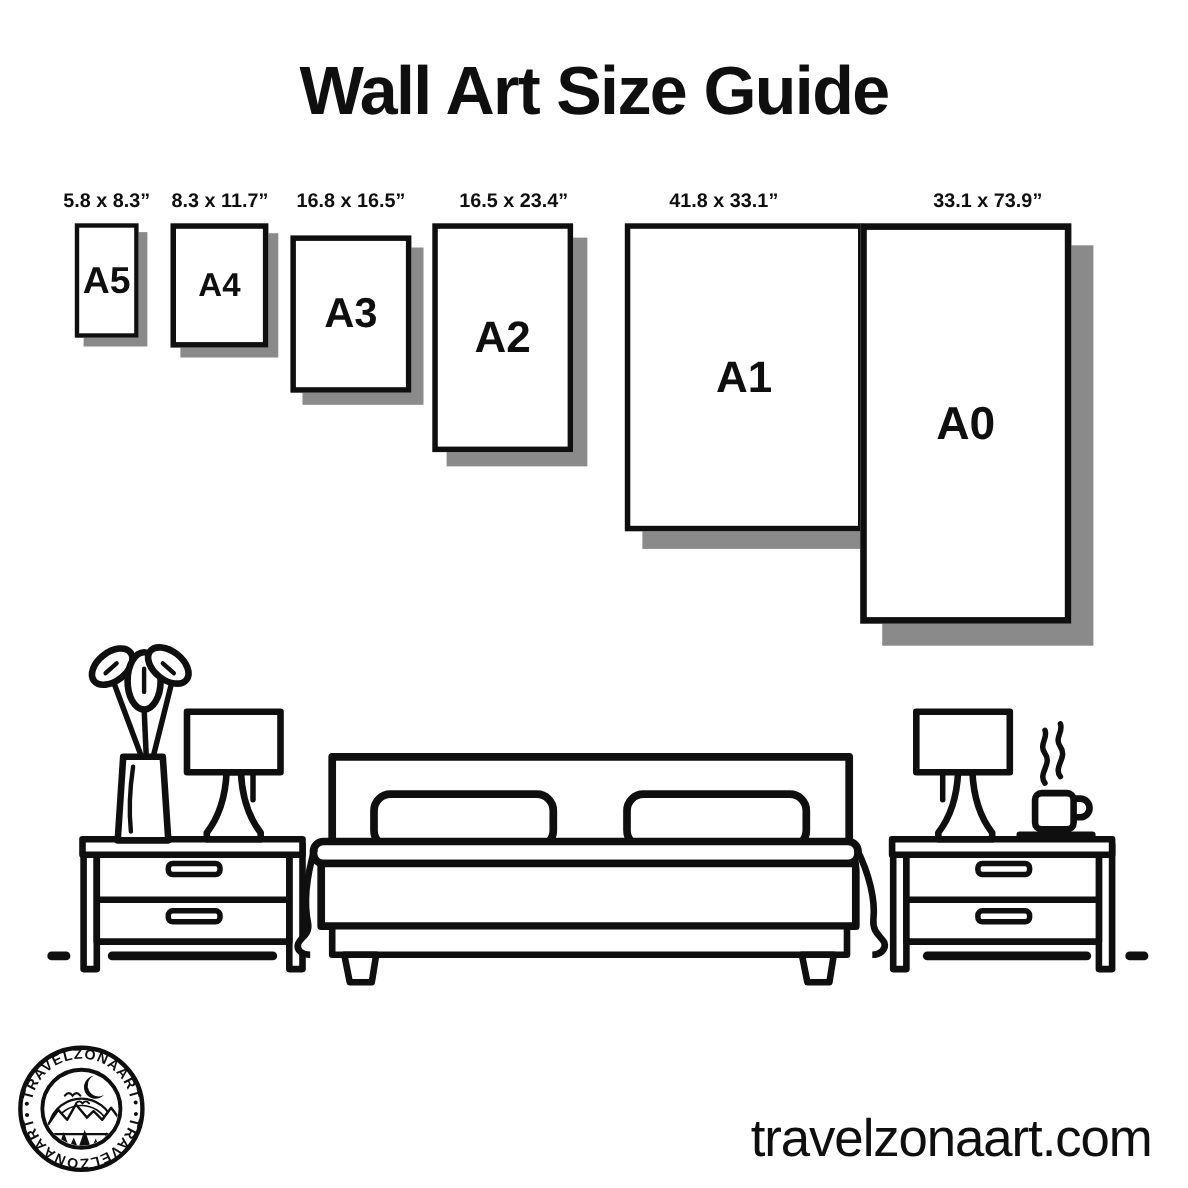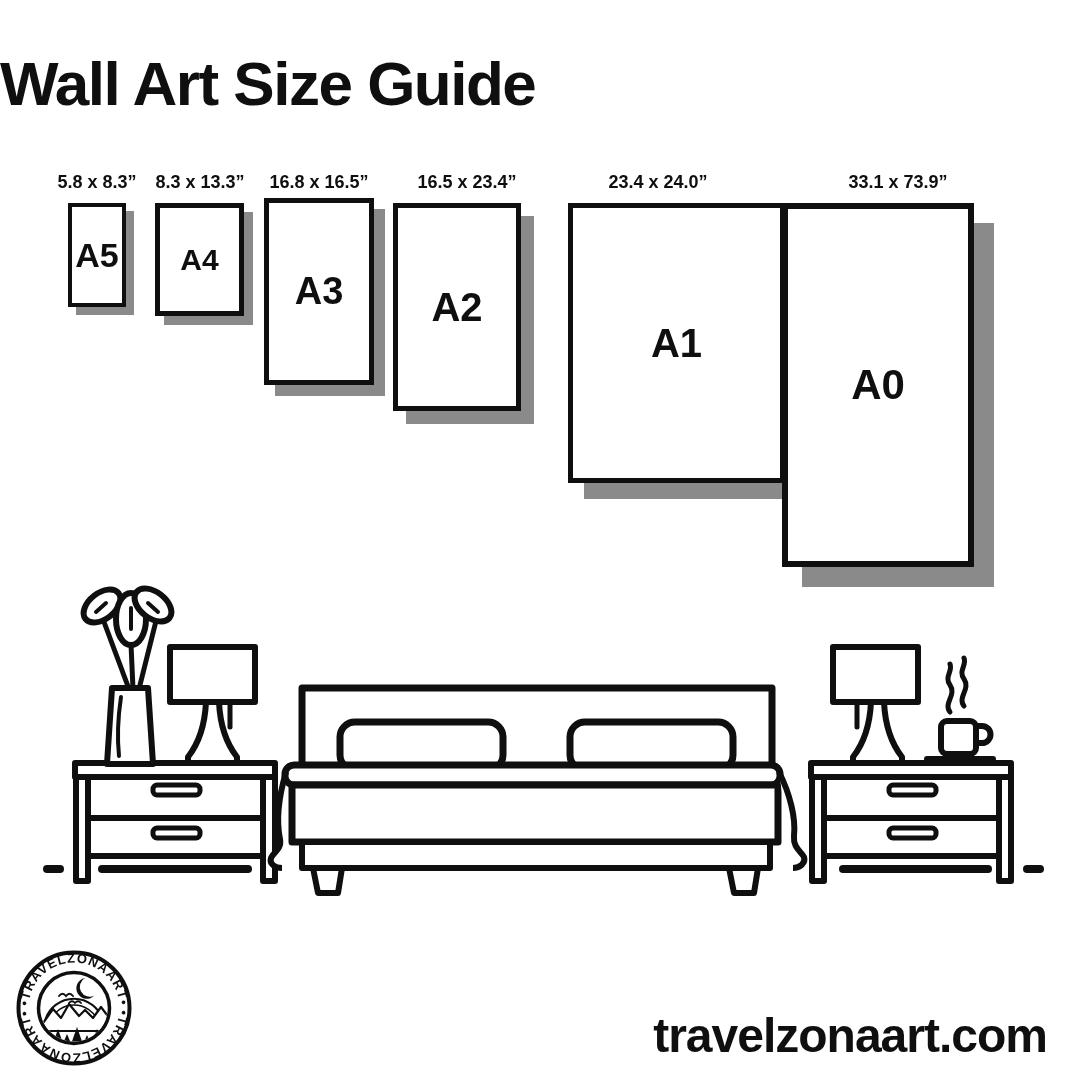--- a/index.html
+++ b/index.html
@@ -7,82 +7,82 @@
     --shadow:#8a8a8a;
     --background:#ffffff;
   }
   *{box-sizing:border-box;margin:0;padding:0}
   html,body{width:1080px;height:1080px}
   body{background:var(--background);font-family:"Liberation Sans",sans-serif;color:var(--ink);overflow:hidden}
   .page{position:relative;width:1080px;height:1080px;background:var(--background)}
 
   .title{
     position:absolute;left:0;right:0;top:48px;
-    font-size:62px;font-weight:800;letter-spacing:-1.5px;color:var(--ink);
+    text-align:center;font-size:62px;font-weight:800;letter-spacing:-1.5px;color:var(--ink);
   }
 
   .dims{
     position:absolute;top:172px;width:200px;text-align:center;
     font-size:18px;font-weight:700;letter-spacing:0;color:var(--ink);white-space:nowrap;
   }
   .sheet{
     position:absolute;background:#fff;border:5px solid var(--ink);
     display:flex;align-items:center;justify-content:center;font-weight:700;color:var(--ink);
   }
   .p0 .dims{left:-3px}  .p0 .sheet{left:68px;top:203px;width:58px;height:104px;border-width:4px;box-shadow:8px 8px 0 var(--shadow);font-size:34px}
   .p1 .dims{left:100px} .p1 .sheet{left:155px;top:203px;width:89px;height:113px;box-shadow:9px 9px 0 var(--shadow);font-size:30px}
-  .p2 .dims{left:219px} .p2 .sheet{left:264px;top:198px;width:110px;height:187px;box-shadow:11px 11px 0 var(--shadow);font-size:38px}
+  .p2 .dims{left:219px} .p2 .sheet{left:264px;top:214px;width:110px;height:143px;box-shadow:11px 11px 0 var(--shadow);font-size:38px}
   .p3 .dims{left:367px} .p3 .sheet{left:393px;top:203px;width:128px;height:208px;box-shadow:13px 13px 0 var(--shadow);font-size:40px}
   .p4 .dims{left:558px} .p4 .sheet{left:568px;top:203px;width:217px;height:280px;box-shadow:16px 16px 0 var(--shadow);font-size:40px}
   .p5 .dims{left:798px} .p5 .sheet{left:782px;top:203px;width:192px;height:364px;border-width:6px;box-shadow:20px 20px 0 var(--shadow);font-size:42px}
 
   .scene{position:absolute;left:40px;top:585px;width:1010px;height:315px}
   .scene *{vector-effect:none}
 
   .logo{position:absolute;left:15px;top:949px;width:118px;height:118px}
   .logo text{font-family:"Liberation Sans",sans-serif;font-weight:bold;fill:var(--ink)}
 
   .website{
     position:absolute;right:33px;top:1008px;
-    font-size:48px;font-weight:700;letter-spacing:-1px;color:var(--ink);white-space:nowrap;
+    font-size:48px;font-weight:400;letter-spacing:-1px;color:var(--ink);white-space:nowrap;
   }
 </style>
 </head>
 <body>
 
 <div class="page">
 
   <div class="title">Wall Art Size Guide</div>
 
   <div class="poster p0">
     <div class="dims">5.8 x 8.3”</div>
     <div class="sheet">
       <span class="letter">A5</span>
     </div>
   </div>
   <div class="poster p1">
-    <div class="dims">8.3 x 13.3”</div>
+    <div class="dims">8.3 x 11.7”</div>
     <div class="sheet">
       <span class="letter">A4</span>
     </div>
   </div>
   <div class="poster p2">
     <div class="dims">16.8 x 16.5”</div>
     <div class="sheet">
       <span class="letter">A3</span>
     </div>
   </div>
   <div class="poster p3">
     <div class="dims">16.5 x 23.4”</div>
     <div class="sheet">
       <span class="letter">A2</span>
     </div>
   </div>
   <div class="poster p4">
-    <div class="dims">23.4 x 24.0”</div>
+    <div class="dims">41.8 x 33.1”</div>
     <div class="sheet">
       <span class="letter">A1</span>
     </div>
   </div>
   <div class="poster p5">
     <div class="dims">33.1 x 73.9”</div>
     <div class="sheet">
       <span class="letter">A0</span>
     </div>
   </div>

